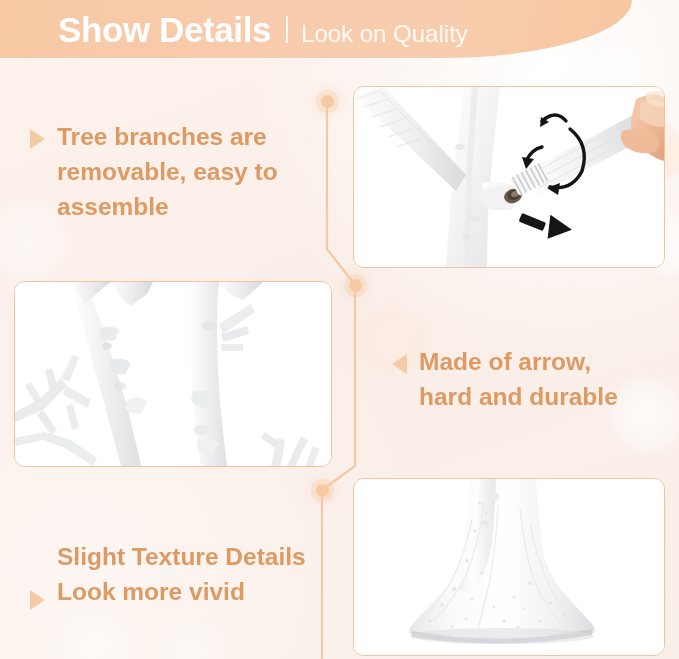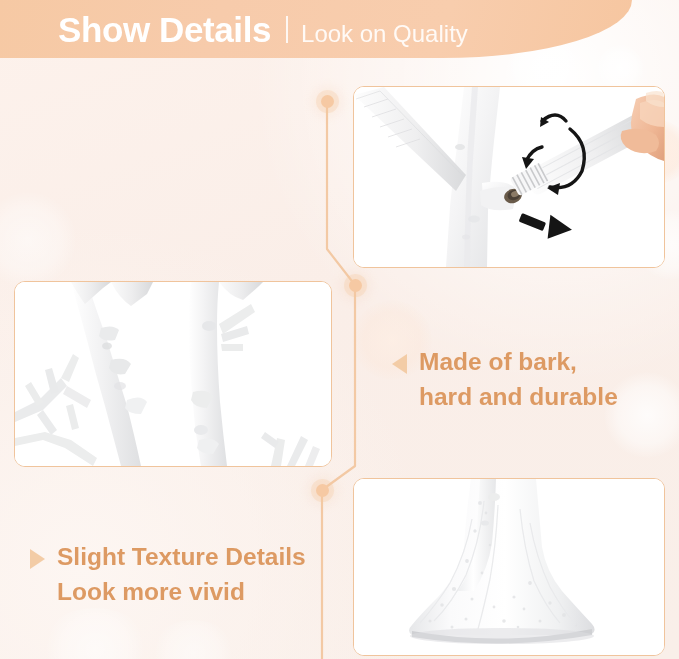--- a/index.html
+++ b/index.html
@@ -172,28 +172,34 @@
     </div>
   </div>
 
   <svg class="connector" viewBox="0 0 679 659" width="679" height="659">
     <path d="M327,101 L327,249 L355,285 L355,466 L322,490 L322,659" fill="none" stroke="#f3c9a4" stroke-width="2.2" stroke-linecap="round" stroke-linejoin="round"></path>
   </svg>
   <div class="node-dot" style="left:320.5px; top:94.5px;"></div>
   <div class="node-dot" style="left:348.5px; top:278.5px;"></div>
   <div class="node-dot" style="left:315.5px; top:483.5px;"></div>
 
+  <div class="bullet-block" style="left:30px; top:120px; width:300px;">
+    <span class="tri tri-right"></span>
+    <span class="bullet-text">Tree branches are
+removable, easy to
+assemble</span>
+  </div>
 
   <div class="bullet-block" style="left:392px; top:345px; width:270px;">
     <span class="tri tri-left"></span>
-    <span class="bullet-text">Made of bark,
+    <span class="bullet-text">Made of arrow,
 hard and durable</span>
   </div>
 
-  <div class="bullet-block" style="left:30px; top:540px; width:300px;">
+  <div class="bullet-block" style="left:30px; top:540px; width:300px;align-items:flex-end;">
     <span class="tri tri-right"></span>
     <span class="bullet-text">Slight Texture Details
 Look more vivid</span>
   </div>
 
   <div class="panel" style="left:353px; top:86px; width:310px; height:180px;">
     <span class="panel-caption-hidden">Hand screwing a white resin branch with threaded tip into the socket of a white tree trunk, with a curved rotation arrow and a straight arrow indicating insertion</span>
     <div class="photo">
       <svg viewBox="0 0 310 180" preserveAspectRatio="xMidYMid slice">
         <defs>

